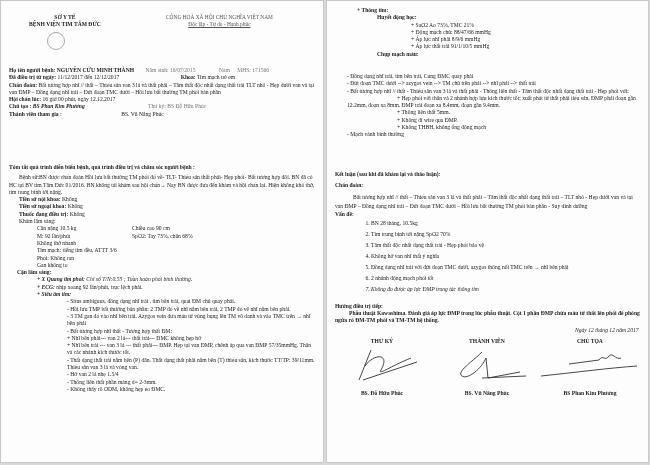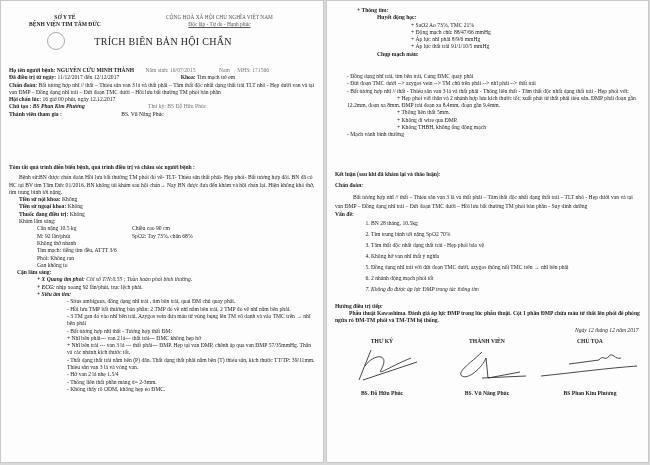--- a/index.html
+++ b/index.html
@@ -39,21 +39,20 @@
 <div id="left" class="page">
   <div class="abs hdr-l b">
     <div>SỞ Y TẾ</div>
     <div>BỆNH VIỆN TIM TÂM ĐỨC</div>
   </div>
   <div class="abs logo"></div>
   <div class="abs hdr-r">
     <div>CỘNG HOÀ XÃ HỘI CHỦ NGHĨA VIỆT NAM</div>
     <div style="text-decoration:underline">Độc lập - Tự do - Hạnh phúc</div>
   </div>
-  <div class="abs title">TRÍCH BIÊN BẢN HỘI CHẨN</div>
 
   <div class="block" style="left:8px; top:66px; width:310px;">
     <div style="white-space:nowrap;">
       <span class="b">Họ tên người bệnh:</span>
       <span class="b">NGUYỄN CỬU MINH THÀNH</span>
       <span class="faint" style="margin-left:10px">Năm sinh: 16/07/2015</span>
       <span class="faint" style="margin-left:22px">Nam</span>
       <span class="faint" style="margin-left:6px">MHS: 171566</span>
     </div>
     <div style="white-space:nowrap;">

